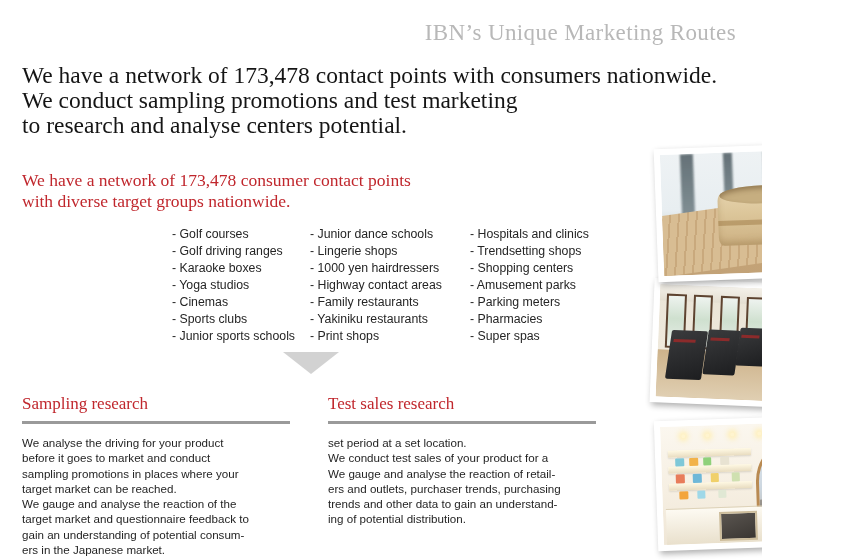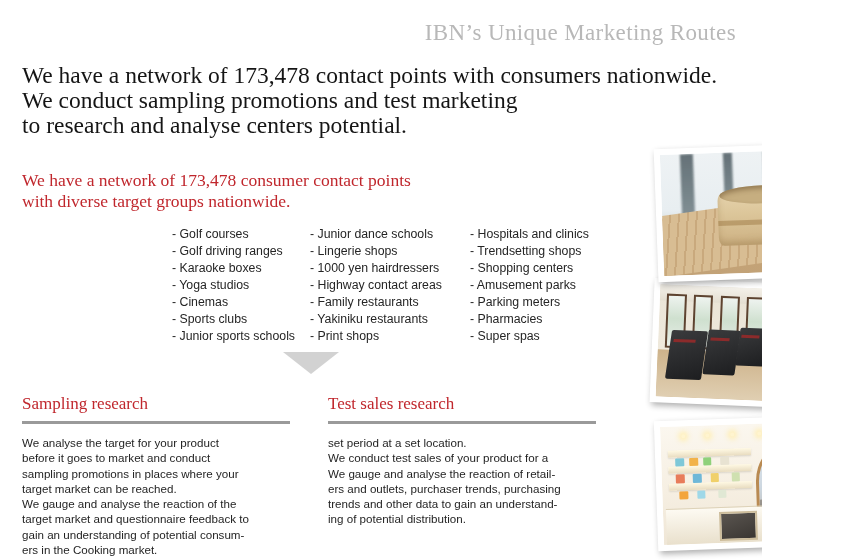--- a/index.html
+++ b/index.html
@@ -395,28 +395,28 @@
     </div>
 
   </div>
 
   <div class="triangle"></div>
 
   <div class="section left">
     <div class="section-title">Sampling research</div>
     <div class="section-rule"></div>
     <div class="section-body">
-      <span class="body-line">We analyse the target for your product</span>
+      <span class="body-line">We analyse the driving for your product</span>
       <span class="body-line">before it goes to market and conduct</span>
       <span class="body-line">sampling promotions in places where your</span>
       <span class="body-line">target market can be reached.</span>
       <span class="body-line">We gauge and analyse the reaction of the</span>
       <span class="body-line">target market and questionnaire feedback to</span>
       <span class="body-line">gain an understanding of potential consum-</span>
-      <span class="body-line">ers in the Cooking market.</span>
+      <span class="body-line">ers in the Japanese market.</span>
     </div>
   </div>
 
   <div class="section right">
     <div class="section-title">Test sales research</div>
     <div class="section-rule"></div>
     <div class="section-body">
       <span class="body-line">set period at a set location.</span>
       <span class="body-line">We conduct test sales of your product for a</span>
       <span class="body-line">We gauge and analyse the reaction of retail-</span>

